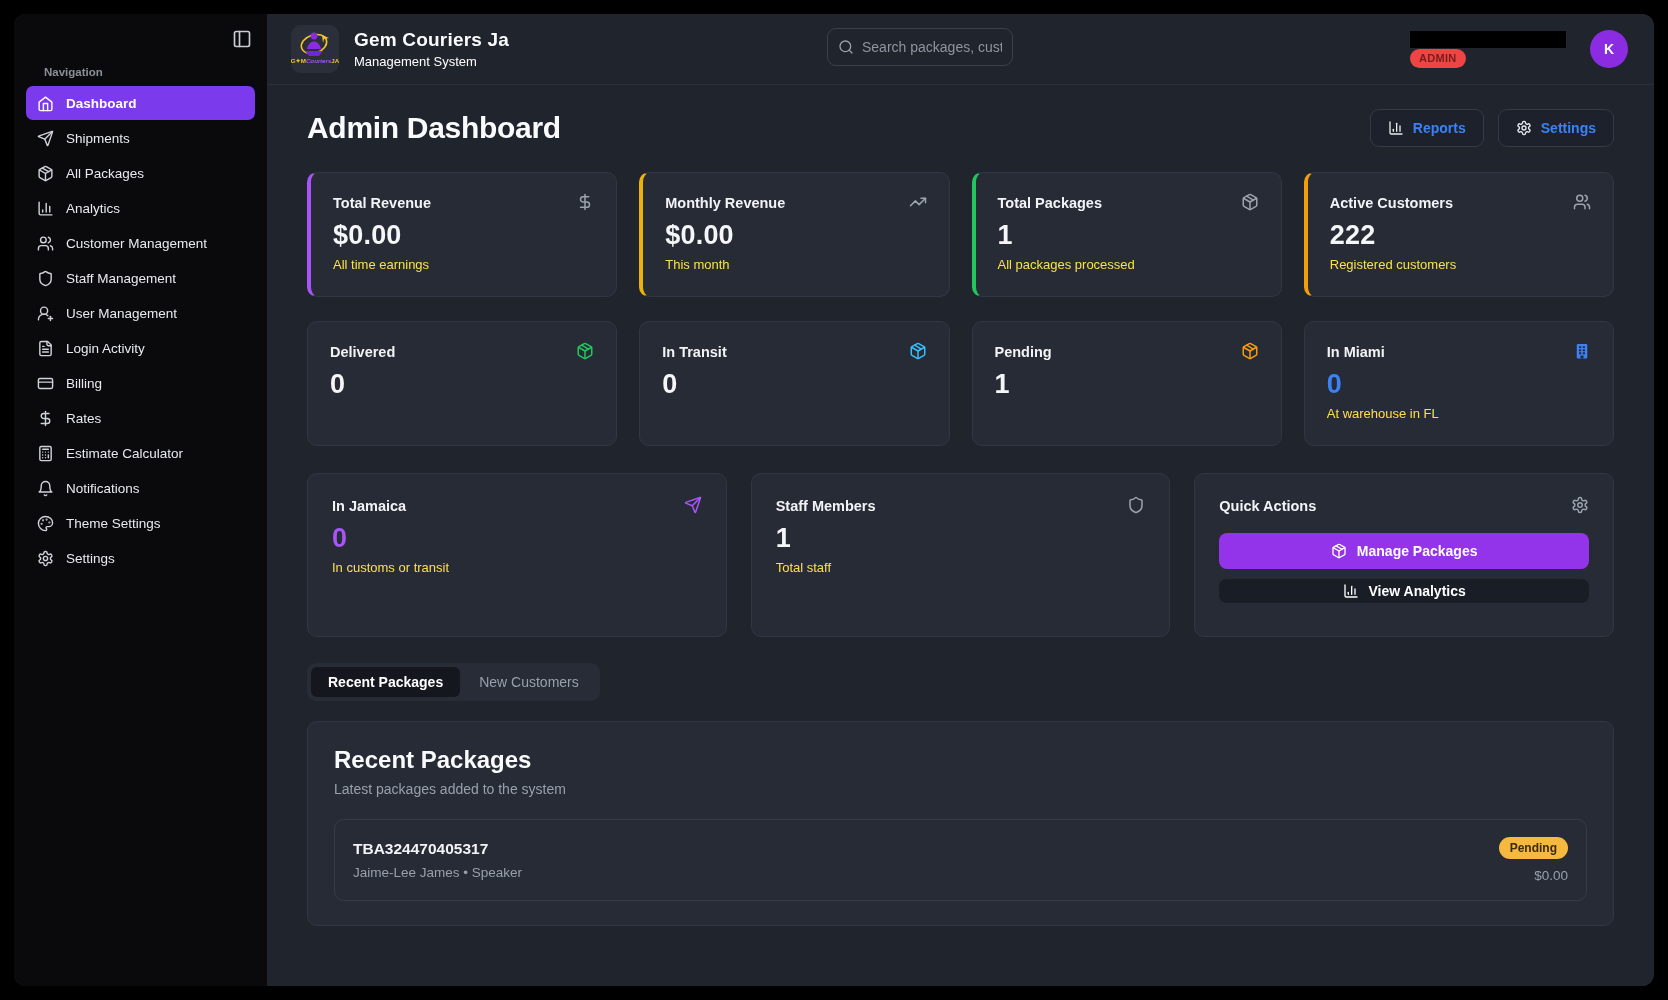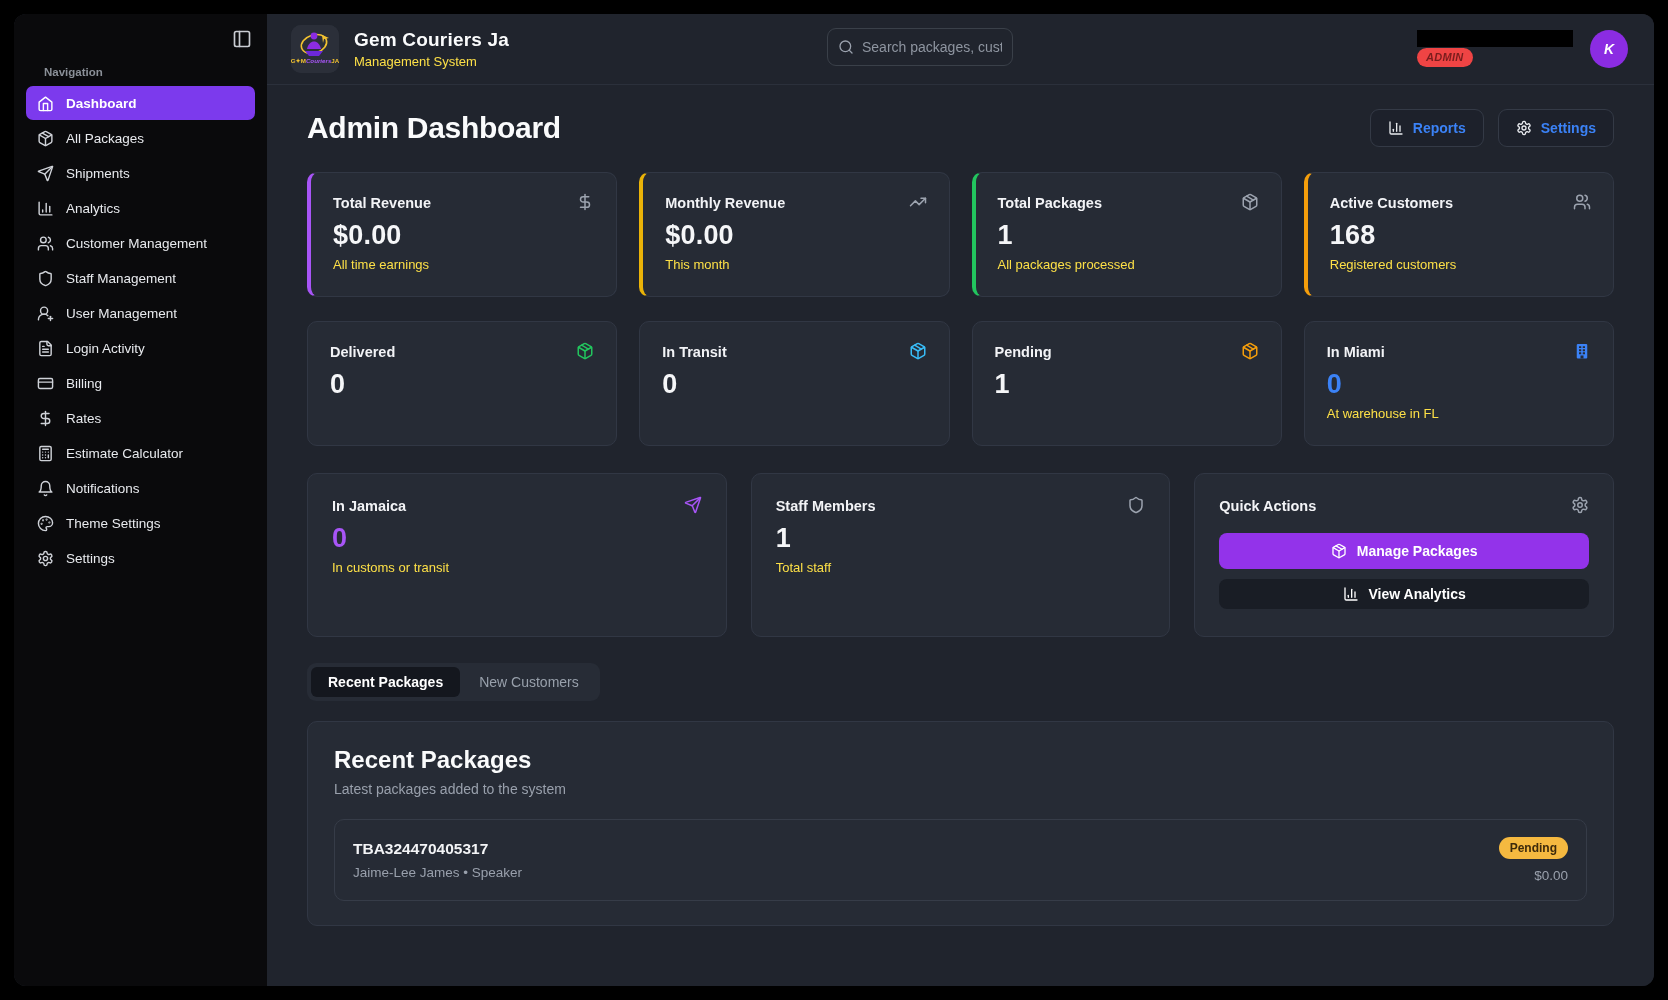--- a/index.html
+++ b/index.html
@@ -20,28 +20,28 @@
   .nav-item.active { color:#fff; font-weight:700; }
   .nav-item.active .nico { color:#fff; }
 
   
   .main { flex:1; display:flex; flex-direction:column; background:#20242d; }
   .header { height:71px; border-bottom:1px solid #2b303b; display:flex; align-items:center;
     padding:0 26px 0 24px; position:relative; flex-shrink:0; }
   .logo-box { width:48px; height:48px; border-radius:10px; background:#2b2f39; overflow:hidden; flex-shrink:0; }
   .brand { margin-left:15px; }
   .brand-name { font-size:19px; font-weight:700; color:#fafbfc; letter-spacing:.2px; }
-  .brand-sub { font-size:13px; color:#fde047; margin-top:3px; }
+  .brand-sub { font-size:13px; color:#ffffff; margin-top:3px; }
   .search-wrap { position:absolute; left:560px; top:14px; width:186px; height:38px;
     border:1px solid #3a4049; border-radius:9px; display:flex; align-items:center; padding:0 10px; gap:8px; background:#20242d; }
   .search-wrap .sic { width:16px; height:16px; color:#9aa1ad; flex-shrink:0; }
   .search-wrap input { background:transparent; border:none; outline:none; color:#aab0ba;
     font-size:14px; width:100%; font-family:inherit; }
   .search-wrap input::placeholder { color:#8e95a0; }
-  .hdr-right { margin-left:auto; display:flex; align-items:flex-start; gap:17px;font-style:italic; }
+  .hdr-right { margin-left:auto; display:flex; align-items:flex-end; gap:24px; }
   .user-meta { display:flex; flex-direction:column; align-items:flex-start; }
   .redacted { width:156px; height:17px; background:#000; }
   .role-badge { margin-top:1px; font-size:11px; font-weight:700; color:#7a1d1d;
     border-radius:999px; padding:3px 9px 4px; letter-spacing:.3px; }
   .avatar { width:38px; height:38px; border-radius:50%; display:flex; align-items:center;
     justify-content:center; color:#fff; font-size:14px; font-weight:700; cursor:pointer; }
 
   
   .content { flex:1; padding:21px 40px; overflow:hidden; }
   .title-row { display:flex; align-items:center; justify-content:space-between; height:44px; }
@@ -61,21 +61,21 @@
   .card-top { display:flex; align-items:flex-end; justify-content:space-between; }
   .card-title { font-size:14.5px; font-weight:700; color:#f2f3f6; padding-top:2px; }
   .card-icon { width:18px; height:18px; color:#9ca3af; }
   .card-value { font-size:27px; font-weight:700; color:#f5f6f8; margin-top:9px; letter-spacing:.2px; }
   .card-sub { font-size:13px; color:#fde047; margin-top:6px; }
   .card.tall { height:164px; padding:22px 24px; }
 
   .qa-btn { width:100%; border:none; border-radius:8px; display:flex; align-items:center; justify-content:center;
     gap:10px; color:#fff; font-size:14px; font-weight:700; cursor:pointer; font-family:inherit; }
   .qa-primary { height:36px; margin-top:19px; }
-  .qa-secondary { height:30px; margin-top:10px; background:#191d25; }
+  .qa-secondary { height:24px; margin-top:10px; background:#191d25; }
   .qa-btn .bic { width:16px; height:16px; }
 
   .tabs { margin-top:26px; display:inline-flex; background:#272c36; border-radius:9px; padding:4px; gap:2px; }
   .tab { padding:7px 17px; border-radius:6px; font-size:14px; color:#98a0ab; cursor:pointer; }
   .tab.active { background:#14171e; color:#fff; font-weight:700; }
 
   .recent-card { margin-top:20px; background:#262b35; border:1px solid #313744; border-radius:10px; padding:24px 26px; }
   .recent-title { font-size:24px; font-weight:700; color:#fafbfc; }
   .recent-sub { font-size:14px; color:#99a0ac; margin-top:7px; }
   .pkg-item { margin-top:22px; border:1px solid #363c48; border-radius:10px; padding:17px 18px;
@@ -245,32 +245,32 @@
         <span class="nico">
             <svg class="ic" width="17" height="17">
               <use href="#i-home"></use>
             </svg>
           </span>
         <span>Dashboard</span>
       </div>
       <div class="nav-item">
         <span class="nico">
             <svg class="ic" width="17" height="17">
+              <use href="#i-plane"></use>
+            </svg>
+          </span>
+        <span>Shipments</span>
+      </div>
+      <div class="nav-item">
+        <span class="nico">
+            <svg class="ic" width="17" height="17">
               <use href="#i-package"></use>
             </svg>
           </span>
         <span>All Packages</span>
-      </div>
-      <div class="nav-item">
-        <span class="nico">
-            <svg class="ic" width="17" height="17">
-              <use href="#i-plane"></use>
-            </svg>
-          </span>
-        <span>Shipments</span>
       </div>
       <div class="nav-item">
         <span class="nico">
             <svg class="ic" width="17" height="17">
               <use href="#i-chart"></use>
             </svg>
           </span>
         <span>Analytics</span>
       </div>
       <div class="nav-item">
@@ -455,21 +455,21 @@
         </div>
         <div class="card accented" style="border-left-color: rgb(245, 158, 11);">
           <div class="card-top">
             <span class="card-title">Active Customers</span>
             <span class="card-icon">
                 <svg class="ic" width="18" height="18">
                   <use href="#i-users"></use>
                 </svg>
               </span>
           </div>
-          <div class="card-value">168</div>
+          <div class="card-value">222</div>
           <div class="card-sub">Registered customers</div>
         </div>
       </div>
 
       
       <div class="grid4 row2">
         <div class="card">
           <div class="card-top">
             <span class="card-title">Delivered</span>
             <span class="card-icon" style="color: rgb(34, 197, 94);">

